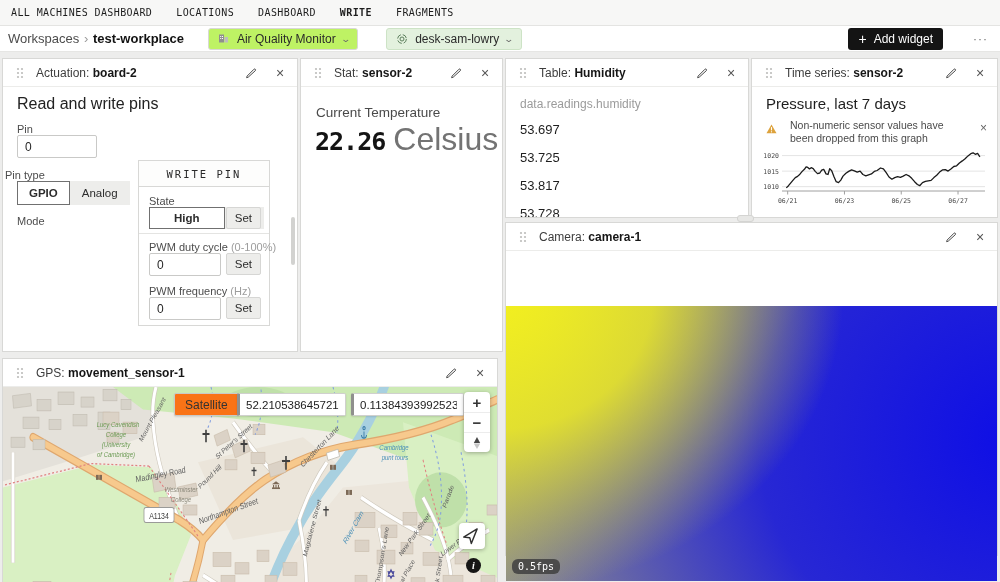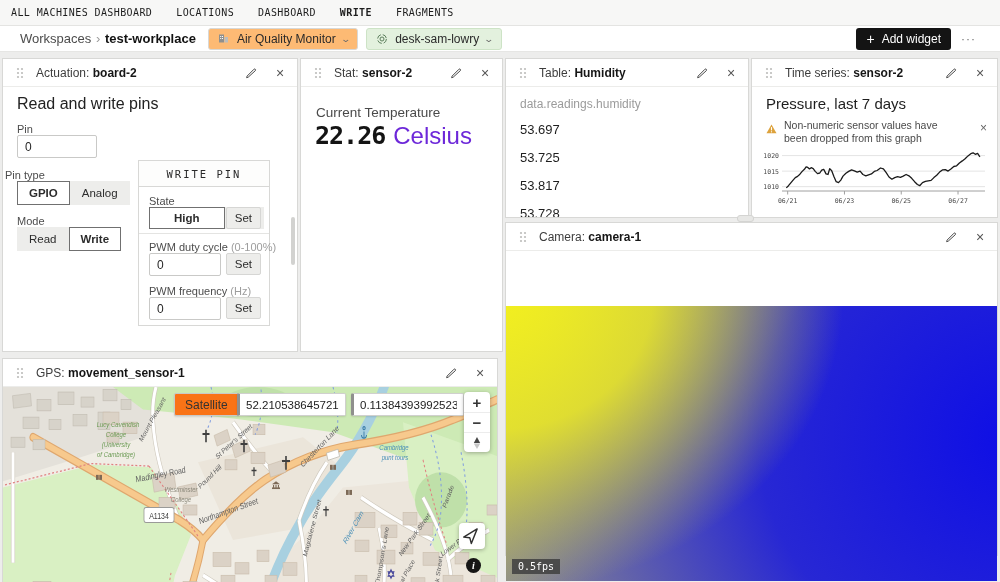--- a/index.html
+++ b/index.html
@@ -7,24 +7,24 @@
   body{font-family:"Liberation Sans",sans-serif;background:#ededec;color:#282828;position:relative}
   button{font-family:inherit;cursor:pointer;background:none;border:none;color:inherit}
   input{font-family:inherit;outline:none}
 
   
   .topnav{height:26px;background:#f7f7f6;border-bottom:1px solid #e4e4e2;display:flex;align-items:center;gap:24px;padding:0 11px;font-family:"DejaVu Sans Mono",monospace;font-size:10px;letter-spacing:.4px;color:#1d1d1d;white-space:nowrap}
   .nav-item{cursor:pointer}
   .nav-item.active{font-weight:bold}
 
   
-  .subheader{height:26px;background:#fff;border-bottom:1px solid #e6e6e4;display:flex;align-items:center;padding:0 20px;gap:4px;font-size:13px}
+  .subheader{height:26px;background:#fff;border-bottom:1px solid #e6e6e4;display:flex;align-items:center;padding:0 8px;gap:24px;font-size:13px}
   .crumb-sep{color:#9a9a9a;margin:0 1px}
   .crumb-current{font-weight:bold;color:#121212}
-  .selector{display:flex;align-items:center;gap:6px;height:22px;padding:0 8px;border:1px solid #d8d8d6;background:#fdba74;border-radius:3px;font-size:12px;color:#2a2a2a;margin-left:8px;cursor:pointer}
+  .selector{display:flex;align-items:center;gap:6px;height:22px;padding:0 8px;border:1px solid #d8d8d6;background:#bef264;border-radius:3px;font-size:12px;color:#2a2a2a;cursor:pointer}
   .selector.machine{background:#e3f1de;border-color:#cde3c6;margin-left:4px}
   .chev{font-size:9px;color:#6a6a6a;transform:scaleX(1.4)}
   .add-widget{margin-left:auto;height:22px;background:#141414;color:#fff;border-radius:3px;padding:0 10px;display:flex;align-items:center;gap:7px;font-size:12px}
   .add-widget .plus{font-size:14px;line-height:1}
   .more-btn{color:#6d6d6d;font-size:12px;letter-spacing:1px;padding:0 4px;margin-left:2px}
 
   
   .canvas{position:absolute;top:52px;left:0;right:0;bottom:0}
   .widget{position:absolute;background:#fff;border:1px solid #d8d8d6}
   .w-head{height:28px;border-bottom:1px solid #ececea;display:flex;align-items:center;padding:0 10px;gap:9px;background:#fff}
@@ -56,39 +56,39 @@
   .ap{position:absolute}
   .wp{position:absolute;left:135px;top:73px;width:132px;height:166px;border:1px solid #d8d8d6}
   .wp-h{height:26px;border-bottom:1px solid #d8d8d6;display:flex;align-items:center;justify-content:center;font-family:"DejaVu Sans Mono",monospace;font-size:10.5px;letter-spacing:2px;color:#2a2a2a;background:#fdfdfc}
   .wp-div{position:absolute;left:0;right:0;top:72px;border-top:1px solid #e4e4e2}
   .scrollthumb{position:absolute;right:2px;top:130px;width:4px;height:48px;background:#d2d2d0;border-radius:2px}
 
   
   .stat-label{position:absolute;left:15px;top:18px;font-size:13.5px;color:#4a4a4a}
   .stat-row{position:absolute;left:14px;top:34px;display:flex;align-items:baseline;gap:8px}
   .stat-value{font-family:"DejaVu Sans Mono",monospace;font-weight:bold;font-size:25px;color:#141414;letter-spacing:-1px}
-  .stat-unit{font-size:24px;color:#6d28d9}
+  .stat-unit{font-size:32px;color:#737373}
 
   
   .tbl{padding:10px 14px 14px 14px}
   .tbl-col{font-size:12px;color:#9b9b9b;margin-bottom:4px}
   .tbl-row{height:28px;display:flex;align-items:center;font-size:13px;color:#1e1e1e}
 
   
   .ts-title{position:absolute;left:14px;top:8px;font-size:15px;color:#1e1e1e}
-  .ts-warn{position:absolute;left:14px;top:32px;right:28px;display:flex;gap:7px}
+  .ts-warn{position:absolute;left:14px;top:32px;right:28px;display:flex;gap:13px}
   .ts-warn-text{font-size:10.5px;line-height:13px;color:#4a4a4a}
   .ts-warn-x{position:absolute;right:10px;top:34px;font-size:12px;color:#666}
   #ts-chart{position:absolute;left:6px;top:60px}
 
   
   .cam-img{position:absolute;left:0;top:55px;width:100%;height:275px;background-color:#8c8c8c;background-image:
     radial-gradient(ellipse 560px 480px at -2% -4%, rgba(243,240,30,1) 0%, rgba(243,240,30,.85) 28%, rgba(243,240,30,0) 62%),
     radial-gradient(ellipse 680px 620px at 104% 48%, rgba(14,14,230,1) 0%, rgba(14,14,230,.8) 38%, rgba(14,14,230,0) 78%)}
-  .fps-badge{position:absolute;left:6px;bottom:7px;background:rgba(66,66,66,.88);color:#fff;font-family:"DejaVu Sans Mono",monospace;font-size:10px;padding:2px 6px;border-radius:0}
+  .fps-badge{position:absolute;left:6px;bottom:7px;background:rgba(66,66,66,.88);color:#fff;font-family:"DejaVu Sans Mono",monospace;font-size:10px;padding:2px 6px;border-radius:6px}
 
   
   .map-wrap{position:absolute;top:28px;left:0;right:0;bottom:0;overflow:hidden;background:#f0ede5}
   .map-wrap svg.basemap{position:absolute;inset:0;width:100%;height:100%}
   .map-ctl{position:absolute;display:flex;align-items:center;justify-content:center}
   .btn-satellite{left:171px;top:6px;height:23px;padding:0 10px;background:#f97316;border:1px solid #c9c9c7;border-radius:2px;font-size:12px;color:#333;box-shadow:0 1px 2px rgba(0,0,0,.12)}
   .map-input{position:absolute;top:6px;height:23px;border:1px solid #d0d0ce;border-left:3px solid #8f8f8d;border-radius:2px;background:#fff;font-size:11.5px;color:#222;padding:0 6px;box-shadow:0 1px 2px rgba(0,0,0,.12)}
   #lat-input{left:234px;width:109px}
   #lon-input{left:348px;width:113px}
   .zoom-group{position:absolute;right:7px;top:5px;width:26px;background:#fff;border-radius:4px;box-shadow:0 1px 4px rgba(0,0,0,.3);display:flex;flex-direction:column;overflow:hidden}
@@ -174,24 +174,20 @@
     <div class="w-body">
       <div class="act-heading" style="top:8px">Read and write pins</div>
       <div class="ap fld-label" style="left:14px;top:36px">Pin</div>
       <input class="tin ap" style="left: 14px; top: 48px; width: 80px;" value="0">
       <div class="ap fld-label" style="left:2px;top:82px">Pin type</div>
       <div class="seg ap" style="left:14px;top:94px">
         <button class="sel">GPIO</button>
         <button>Analog</button>
       </div>
       <div class="ap fld-label" style="left:14px;top:128px">Mode</div>
-      <div class="seg ap" style="left:14px;top:140px">
-        <button>Read</button>
-        <button class="sel">Write</button>
-      </div>
 
       <div class="wp">
         <div class="wp-h">WRITE PIN</div>
         <div class="ap fld-label" style="left:10px;top:34px">State</div>
         <div class="seg ap" style="left:10px;top:46px">
           <button class="sel" style="padding:0 24px;height:22px">High</button>
           <button style="padding:0 8px;height:22px">Low</button>
         </div>
         <button class="btn-set ap" style="right:8px;top:46px">Set</button>
         <div class="wp-div"></div>

